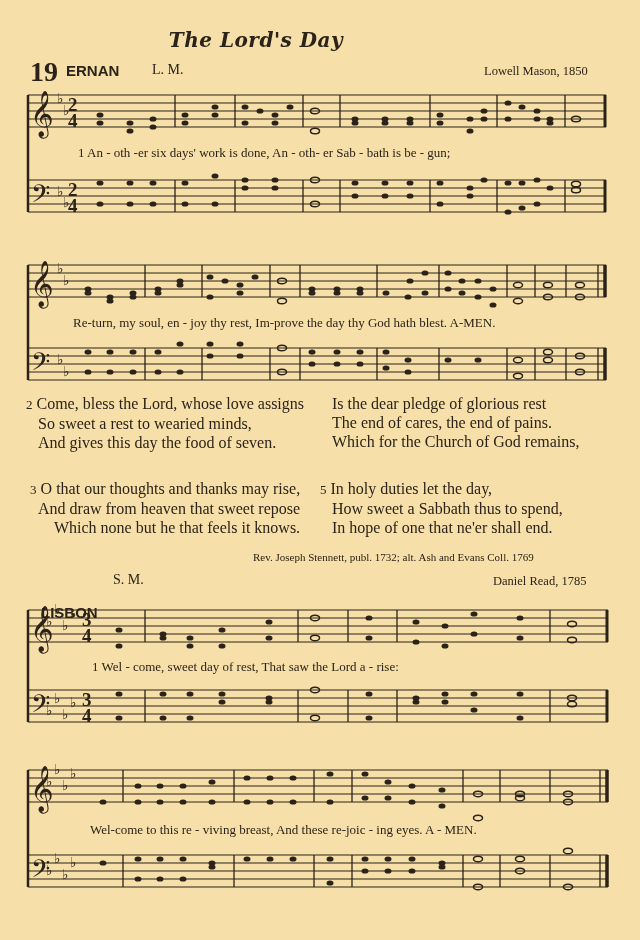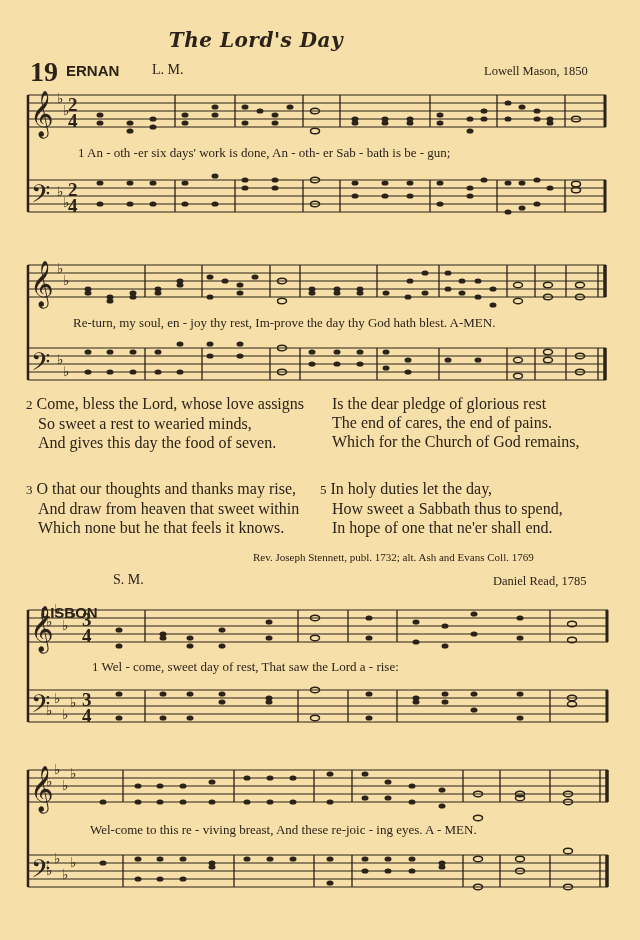--- a/index.html
+++ b/index.html
@@ -498,23 +498,23 @@
   <div class="verse-line"><span class="verse-num">2</span> <span>Come, bless the Lord, whose love assigns</span></div>
   <div class="verse-line" style="padding-left:12px;">So sweet a rest to wearied minds,</div>
   <div class="verse-line" style="padding-left:12px;">And gives this day the food of seven.</div>
 </div>
 <div class="abs" style="left:320px;top:394px;">
   <div class="verse-line" style="padding-left:12px;">Is the dear pledge of glorious rest</div>
   <div class="verse-line" style="padding-left:12px;">The end of cares, the end of pains.</div>
   <div class="verse-line" style="padding-left:12px;">Which for the Church of God remains,</div>
 </div>
 
-<div class="abs" style="left:26px;top:479px;">
+<div class="abs" style="left:26px;top:479px;text-align:right;">
   <div class="verse-line"><span class="verse-num">3</span> <span>O that our thoughts and thanks may rise,</span></div>
-  <div class="verse-line" style="padding-left:12px;">And draw from heaven that sweet within</div>
+  <div class="verse-line" style="padding-left:12px;">And draw from heaven that sweet repose</div>
   <div class="verse-line" style="padding-left:12px;">Which none but he that feels it knows.</div>
 </div>
 <div class="abs" style="left:320px;top:479px;">
   <div class="verse-line"><span class="verse-num">5</span> <span>In holy duties let the day,</span></div>
   <div class="verse-line" style="padding-left:12px;">How sweet a Sabbath thus to spend,</div>
   <div class="verse-line" style="padding-left:12px;">In hope of one that ne'er shall end.</div>
 </div>
 
 <div class="abs credit" style="left:253px;top:551px;">Rev. Joseph Stennett, publ. 1732; alt. Ash and Evans Coll. 1769</div>
 

